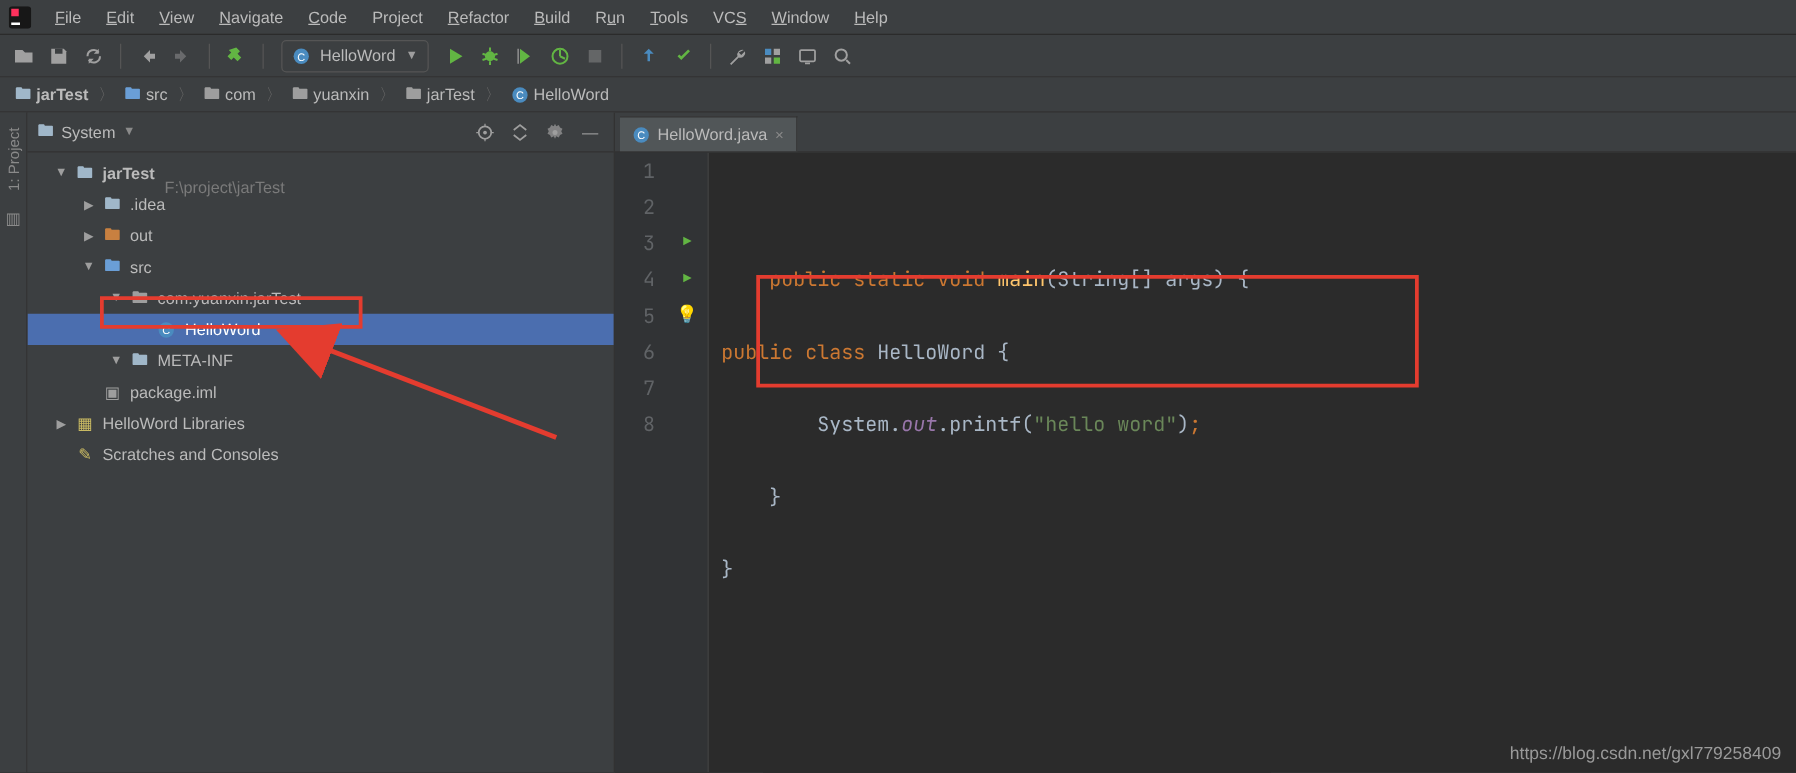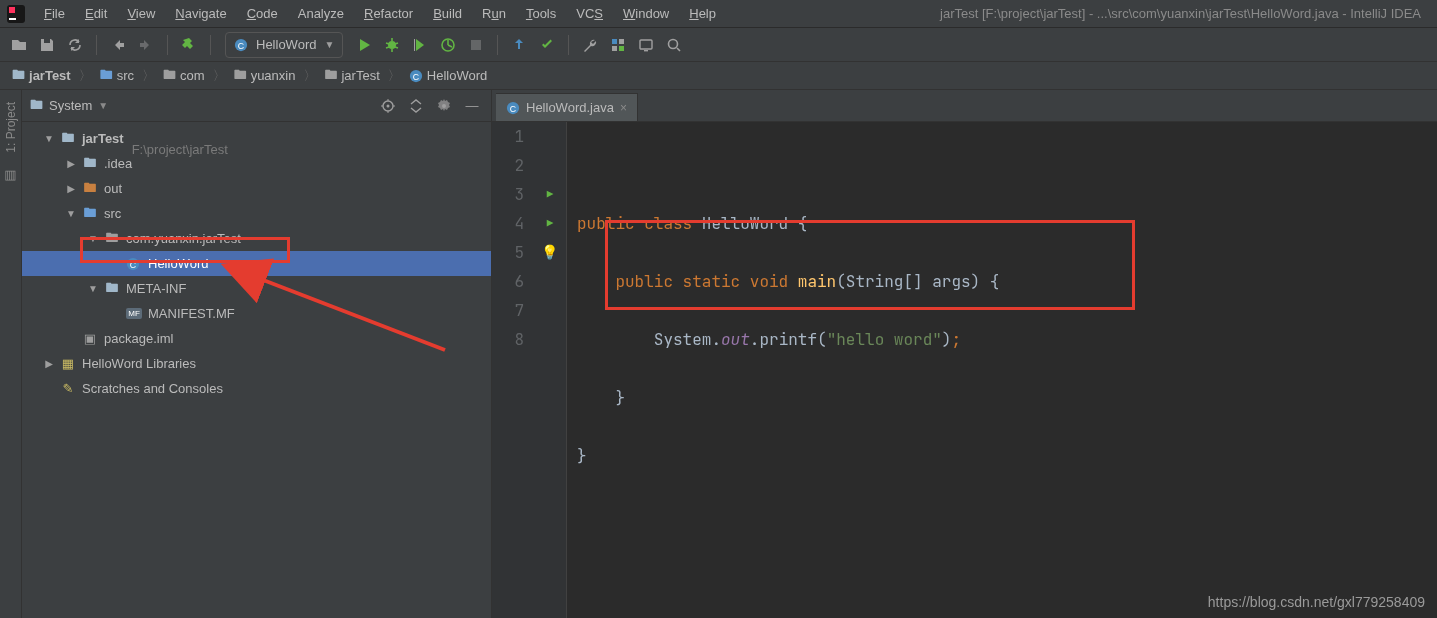--- a/index.html
+++ b/index.html
@@ -186,29 +186,28 @@
         <rect width="18" height="18" rx="3" fill="#171717"></rect>
         <rect x="2" y="2" width="6" height="6" fill="#fe315d"></rect>
         <rect x="2" y="13" width="7" height="2" fill="#ffffff"></rect>
       </svg>
   </span>
   <span class="menu-item"><span class="u">F</span><span>ile</span></span>
   <span class="menu-item"><span class="u">E</span>dit</span>
   <span class="menu-item"><span class="u">V</span>iew</span>
   <span class="menu-item"><span class="u">N</span>avigate</span>
   <span class="menu-item"><span class="u">C</span>ode</span>
-  <span class="menu-item">Analyze</span>
+  <span class="menu-item">Project</span>
   <span class="menu-item"><span class="u">R</span>efactor</span>
   <span class="menu-item"><span class="u">B</span>uild</span>
   <span class="menu-item">R<span class="u">u</span>n</span>
   <span class="menu-item"><span class="u">T</span>ools</span>
   <span class="menu-item">VC<span class="u">S</span></span>
   <span class="menu-item"><span class="u">W</span>indow</span>
   <span class="menu-item"><span class="u">H</span>elp</span>
-  <span class="title-right">jarTest [F:\project\jarTest] - ...\src\com\yuanxin\jarTest\HelloWord.java - IntelliJ IDEA</span>
 </div>
 
 <div class="toolbar">
   <span class="tbtn">
       <svg viewBox="0 0 16 16">
         <path fill="#a0a0a0" d="M1 3h6l2 2h6v8H1z"></path>
       </svg>
     </span>
   <span class="tbtn">
       <svg viewBox="0 0 16 16">
@@ -427,25 +426,20 @@
               <text x="8" y="12" text-anchor="middle" fill="#fff" font-size="10">C</text>
             </svg>
           </span>
         <span class="tlabel">HelloWord</span>
         </div>
       <div class="trow ind3">
           <span class="exp">▼</span>
           <span class="ticon folder">🖿</span>
           <span class="tlabel">META-INF</span>
         </div>
-      <div class="trow ind4">
-          <span class="exp empty">▶</span>
-          <span class="ticon file-icon" style="background:#5c6b78;color:#fff;font-size:8px;padding:1px 2px;border-radius:2px">MF</span>
-          <span class="tlabel">MANIFEST.MF</span>
-        </div>
       <div class="trow ind2">
           <span class="exp empty">▶</span>
           <span class="ticon file-icon">▣</span>
           <span class="tlabel">package.iml</span>
         </div>
       <div class="trow ind1">
           <span class="exp">▶</span>
           <span class="ticon lib-icon">▦</span>
           <span class="tlabel">HelloWord Libraries</span>
         </div>
@@ -494,22 +488,22 @@
           <div>
               <span class="bulb">💡</span>
             </div>
           <div></div>
             <div></div>
             <div></div>
         </div>
       </div>
       <div class="code">
 <div class="line"></div>
+<div class="line">    <span class="kw">public static void </span><span class="fn">main</span><span>(String[] args) {</span></div>
 <div class="line"><span class="kw">public class</span><span class="cls"> HelloWord {</span></div>
-<div class="line">    <span class="kw">public static void </span><span class="fn">main</span><span>(String[] args) {</span></div>
 <div class="line">        <span>System.</span><span class="static">out</span><span>.printf(</span><span class="str">"hello word"</span><span>)</span><span class="semi">;</span></div>
 <div class="line">    <span>}</span></div>
 <div class="line"><span>}</span></div>
 <div class="line"></div>
       </div>
     </div>
   </div>
 </div>
 
 <div class="annot" style="left:80px; top:237px; width:210px; height:26px;"></div>

